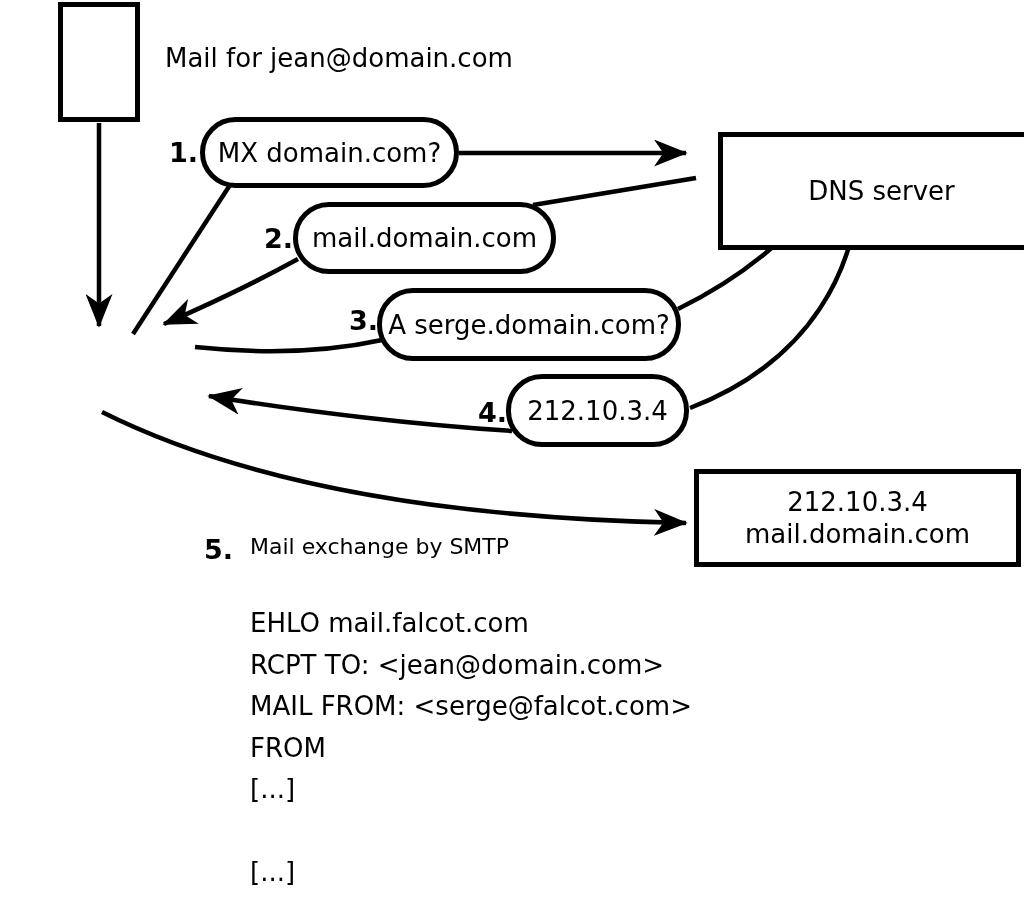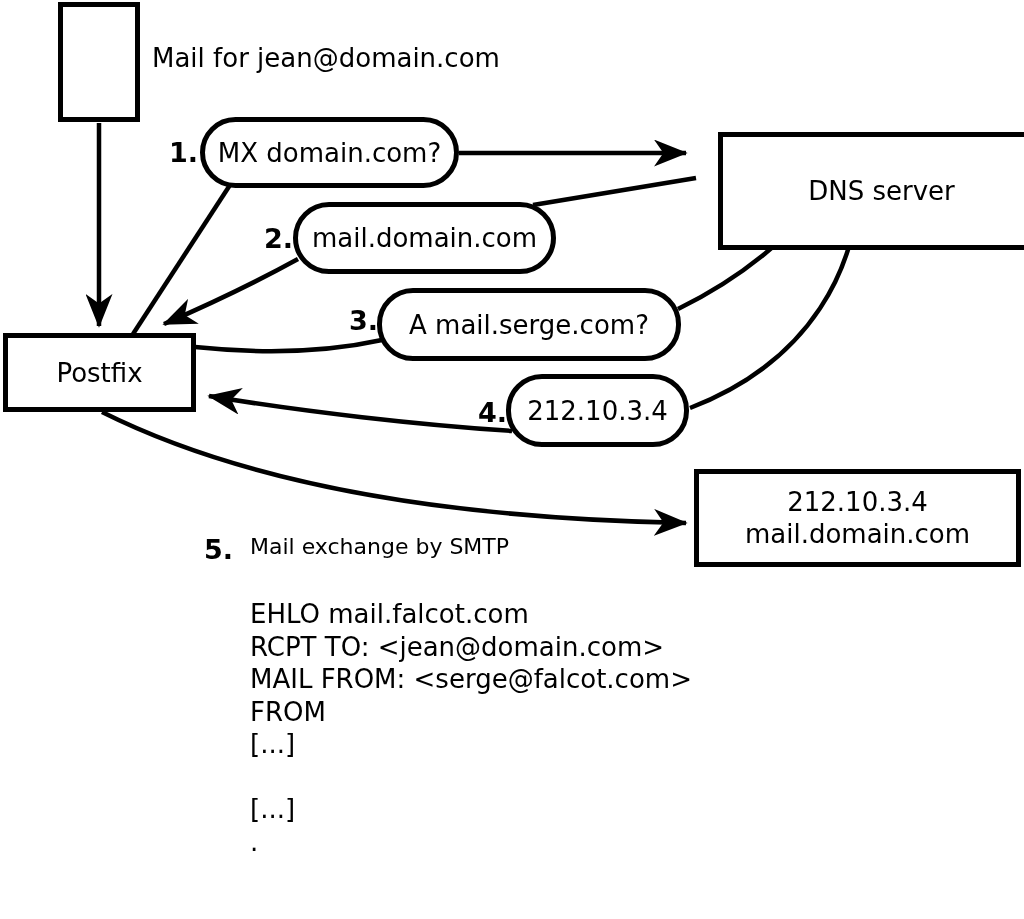--- a/index.html
+++ b/index.html
@@ -63,20 +63,21 @@
     position: absolute;
     left: 250px;
     top: 598px;
     font-size: 26px;
     z-index: 3;
   }
   .smtp-line {
     height: 32.5px;
     line-height: 32.5px;
     white-space: pre;
+    margin-top: 9px;
   }
 </style>
 </head>
 <body>
 
 <div class="canvas">
 
   <svg class="connectors" width="1024" height="919" viewBox="0 0 1024 919">
     <defs>
       <marker id="ah" viewBox="0 0 10 8" refX="9.5" refY="4" markerWidth="7.5" markerHeight="6" orient="auto">
@@ -92,25 +93,22 @@
       <path d="M 195 347 Q 300 358 382 340"></path>
       <path d="M 678 309 Q 762 268 817 202" marker-end="url(#ah)"></path>
       <path d="M 858 191 C 856 262 815 360 690 408"></path>
       <path d="M 512 431 C 420 425 305 412 209 396" marker-end="url(#ah)"></path>
       <path d="M 102 412 C 230 476 420 518 686 523" marker-end="url(#ah)"></path>
     </g>
   </svg>
 
   <div class="node" style="left:58px; top:2px; width:82px; height:120px;"></div>
 
-  <div class="freetext" style="left:152px; top:43px;">Mail for jean@domain.com</div>
+  <div class="freetext" style="left:165px; top:43px;">Mail for jean@domain.com</div>
 
-  <div class="node" style="left:3px; top:333px; width:193px; height:79px;">
-    <span>Postfix</span>
-  </div>
 
   <div class="node" style="left:718px; top:97px; width:327px; height:118px;margin-top:35px;">
     <span>DNS server</span>
   </div>
 
   <div class="node" style="left:694px; top:469px; width:327px; height:98px;">
     <span>212.10.3.4</span>
     <span>mail.domain.com</span>
   </div>
 
@@ -122,21 +120,21 @@
 
   <div class="node pill" style="left:200px; top:117px; width:259px; height:71px;">
     <span>MX domain.com?</span>
   </div>
 
   <div class="node pill" style="left:293px; top:202px; width:263px; height:72px;">
     <span>mail.domain.com</span>
   </div>
 
   <div class="node pill" style="left:377px; top:288px; width:304px; height:73px;">
-    <span>A mail.serge.com?</span>
+    <span>A serge.domain.com?</span>
   </div>
 
   <div class="node pill" style="left:506px; top:374px; width:183px; height:73px;">
     <span>212.10.3.4</span>
   </div>
 
   <div class="step5-label" style="left:250px; top:534px;">Mail exchange by SMTP</div>
 
   <div class="smtp-block">
     <div class="smtp-line">EHLO mail.falcot.com</div>

